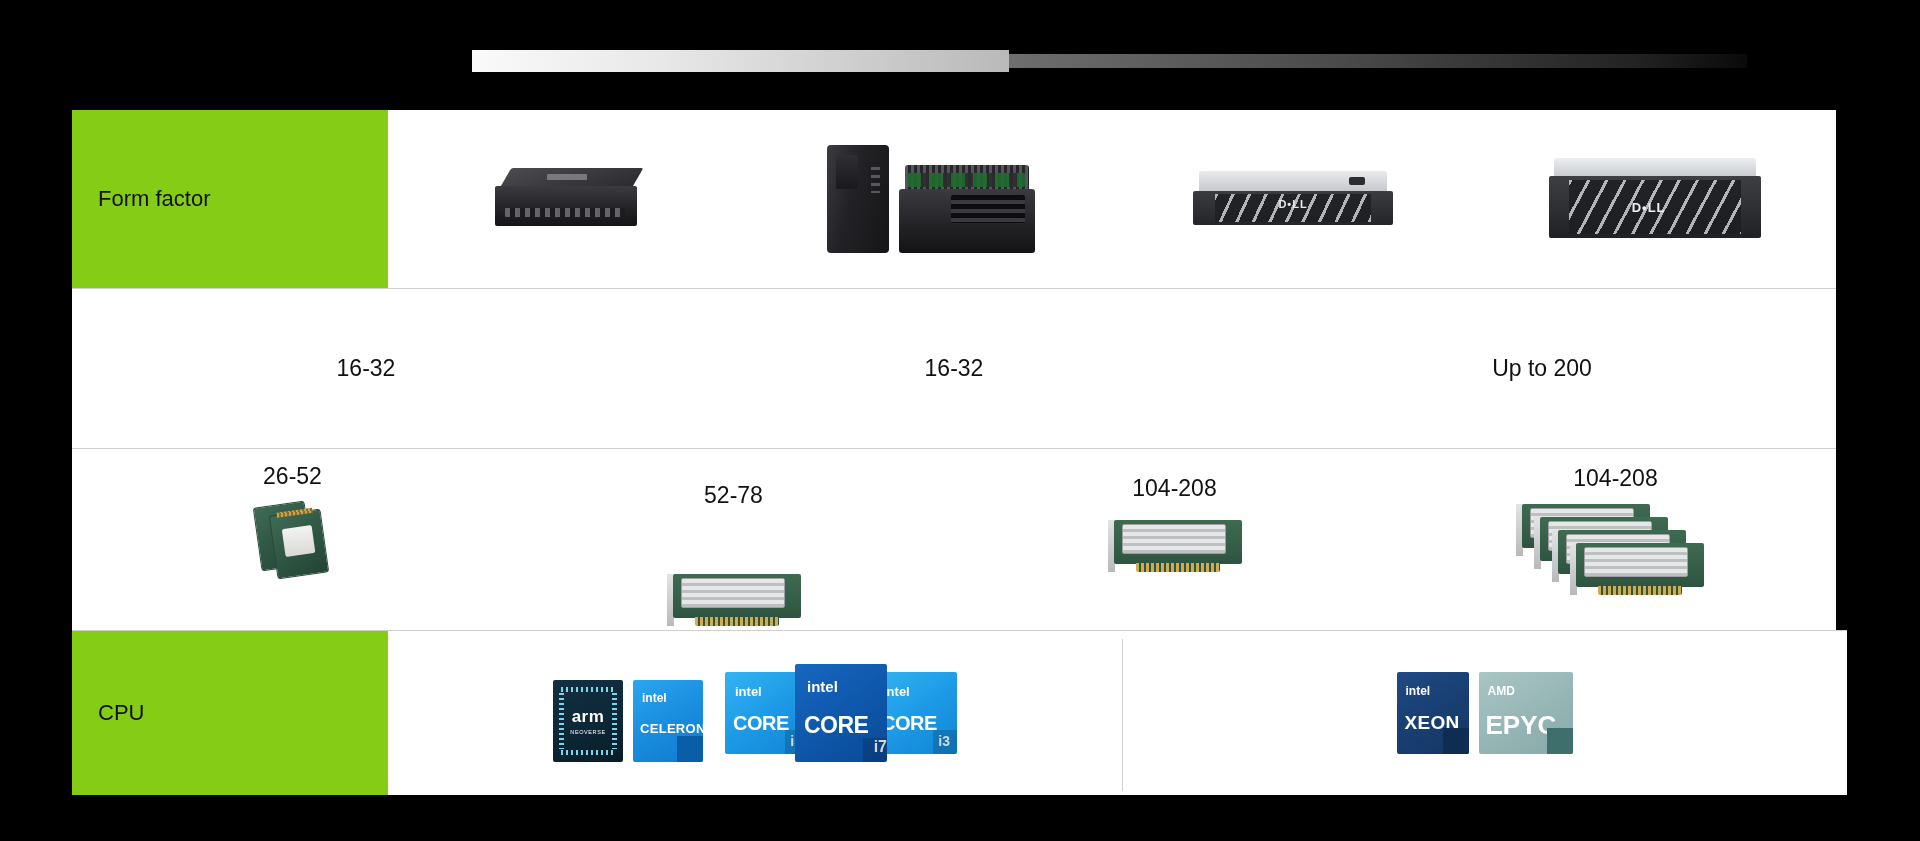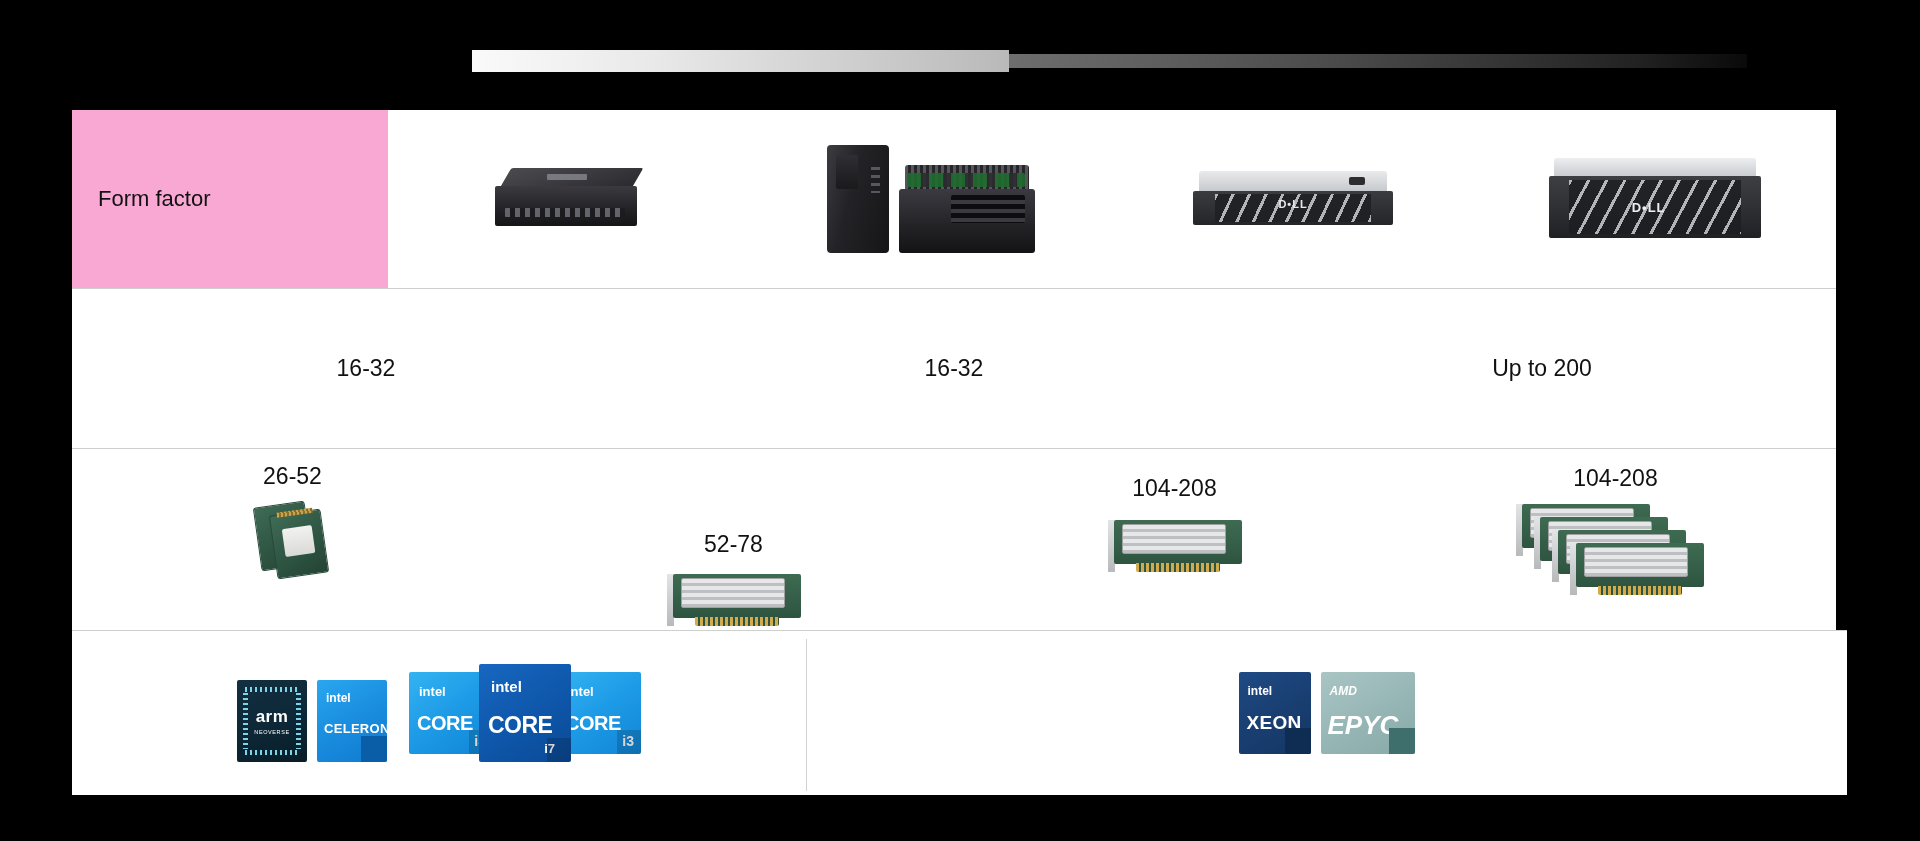--- a/index.html
+++ b/index.html
@@ -26,39 +26,39 @@
   .table { position: absolute; left: 72px; top: 110px; width: 1764px; }
   .row { position: relative; display: flex; background: #fff; }
   .row + .row { border-top: 1px solid #cfcfcf; }
   .row-formfactor { height: 178px; width: 1764px; }
   .row-channels   { height: 160px; width: 1764px; }
   .row-ai         { height: 182px; width: 1764px; }
   .row-cpu        { height: 165px; width: 1775px; }
 
   .label-cell {
     width: 316px; flex: 0 0 316px;
-    background: #f9a8d4;
+    background: #84cc16;
     display: flex; align-items: center;
     padding-left: 26px;
     font-size: 22px; color: #111; line-height: 1.35;
   }
   .label-cell .lbl { white-space: pre-line; }
 
   .cells { flex: 1; display: flex; position: relative; }
   .cell {
     flex: 1 1 0; position: relative;
     display: flex; flex-direction: column;
     align-items: center; justify-content: center;
   }
   .cell .val { font-size: 23px; color: #111; }
   .cell-ai .val { margin-bottom: 4px; }
 
   
   .ai-c1 { justify-content: flex-start; padding-top: 14px; }
-  .ai-c2 { justify-content: flex-end; padding-top: 33px; }
+  .ai-c2 { justify-content: space-between; padding-top: 33px; }
   .ai-c3 { justify-content: flex-start; padding-top: 26px; }
   .ai-c4 { justify-content: flex-start; padding-top: 16px; }
 
   .cpu-divider {
     position: absolute; left: 734px; top: 8px; width: 1px; height: 152px;
     background: #d2d2d2;
   }
   .cpu-group { display: flex; align-items: flex-end; gap: 10px; }
 
   
@@ -236,21 +236,21 @@
   .logo-core.i7 {
     width: 92px; height: 98px;
     background: linear-gradient(145deg,#1767c0 0%,#0f58ac 50%,#0a4a96 100%);
     z-index: 3;
   }
   .logo-core .it { position:absolute; left:10px; top:12px; font-size:13px; font-weight:bold; }
   .logo-core.i7 .it { left:12px; top:14px; font-size:15px; }
   .logo-core .nm { position:absolute; left:8px; top:40px; font-size:20px; font-weight:bold; letter-spacing:-.5px;}
   .logo-core.i7 .nm { left:9px; top:48px; font-size:23px; }
   .logo-core .sk { position:absolute; right:7px; bottom:5px; font-size:14px; font-weight:bold; }
-  .logo-core.i7 .sk { right:16px; bottom:6px; font-size:13px; }
+  .logo-core.i7 .sk { right:0; bottom:6px; font-size:16px; }
   .logo-core::after {
     content:""; position:absolute; right:0; bottom:0; width:24px; height:24px;
     background: rgba(0,0,0,.16);
   }
   .core-row { display:flex; align-items:center; margin-left:12px; }
   .core-row .i5 { margin-right:-14px; }
   .core-row .i3 { margin-left:-14px; }
 
   .logo-xeon {
     width: 72px; height: 82px; position: relative;
@@ -258,21 +258,20 @@
   }
   .logo-xeon::after {
     content:""; position:absolute; right:0; bottom:0; width:26px; height:26px; background:#0f2c52;
   }
   .logo-xeon .it { position:absolute; left:9px; top:12px; font-size:12px; font-weight:bold; }
   .logo-xeon .nm { position:absolute; left:8px; top:40px; font-size:19px; font-weight:bold; letter-spacing:.3px;}
 
   .logo-epyc {
     width: 94px; height: 82px; position: relative;
     background: linear-gradient(150deg,#a9c5c4 0%,#97b7b6 50%,#86a9a8 100%);
-    font-style: italic;
   }
   .logo-epyc::after {
     content:""; position:absolute; right:0; bottom:0; width:26px; height:26px; background:#3f6f6c;
   }
   .logo-epyc .it { position:absolute; left:9px; top:12px; font-size:12px; font-weight:bold; color:#fff; }
   .logo-epyc .nm { position:absolute; left:7px; top:38px; font-size:26px; font-weight:bold; color:#fff; }
 </style>
 </head>
 <body>
 
@@ -410,20 +409,23 @@
                 <div class="hs"></div>
                 <div class="conn"></div>
               </div>
           </div>
         </div>
 
       </div>
     </div>
 
     <div class="row row-cpu">
+      <div class="label-cell">
+        <span class="lbl">CPU</span>
+      </div>
       <div class="cells">
         <div class="cpu-divider"></div>
 
         <div class="cell" style="flex:0 0 734px;">
           <div class="cpu-group">
 
             <div class="logo logo-arm">
               <div class="pins-t"></div>
                 <div class="pins-b"></div>
               <div class="pins-l"></div>

